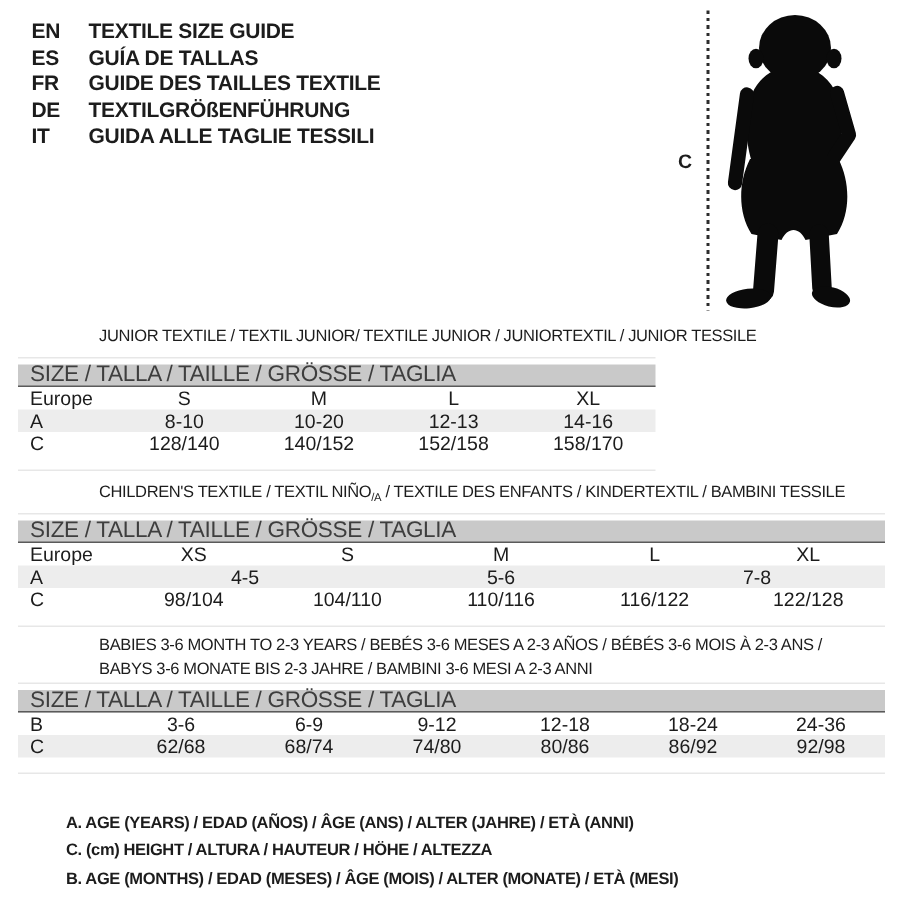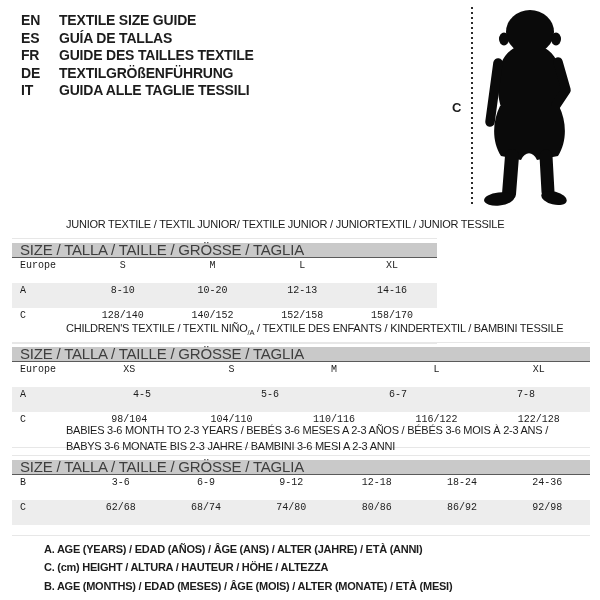--- a/index.html
+++ b/index.html
@@ -24,21 +24,21 @@
 
   
   .sec-title { position:absolute; left:22px; font-size:11px; font-weight:normal; letter-spacing:-0.25px; line-height:16px; white-space:nowrap;margin-left:44px; }
   .sec-title .sub { font-size:7.5px; vertical-align:sub; }
 
   
   .tbl { position:absolute; padding:4px 0 10px; border-top:1px solid #e7e7e7; border-bottom:1px solid #e7e7e7; }
   .size-bar { height:14px; line-height:14px; padding-left:8px; font-size:15px;
     background:var(--size-bar-bg,#c9c9c9); color:var(--size-bar-text,#3e3e3e);
     border-bottom:1px solid var(--size-bar-border,#5a5a5a); letter-spacing:-0.2px; }
-  .trow { display:flex; height:25px; line-height:15px; font-size:10px;font-family:Liberation Mono, monospace; }
+  .trow { display:flex; height:15px; line-height:15px; font-size:13px; }
   .trow .lbl { width:58px; padding-left:8px; }
   .trow .val { flex:1; text-align:center; }
   .trow.shade { background:var(--row-shade-bg,#ededed); }
 
   
   .footnotes { position:absolute; left:22px; top:540px; font-size:11px; font-weight:bold; line-height:18.4px; letter-spacing:-0.25px;margin-left:22px; }
 </style>
 </head>
 <body>
 
@@ -119,21 +119,20 @@
       <span class="val">XS</span>
       <span class="val">S</span>
       <span class="val">M</span>
       <span class="val">L</span>
       <span class="val">XL</span>
     </div>
     <div class="trow shade">
       <span class="lbl">A</span>
       <span class="val">4-5</span>
       <span class="val">5-6</span>
-      <span class="val">6-7</span>
       <span class="val">7-8</span>
     </div>
     <div class="trow">
       <span class="lbl">C</span>
       <span class="val">98/104</span>
       <span class="val">104/110</span>
       <span class="val">110/116</span>
       <span class="val">116/122</span>
       <span class="val">122/128</span>
     </div>

